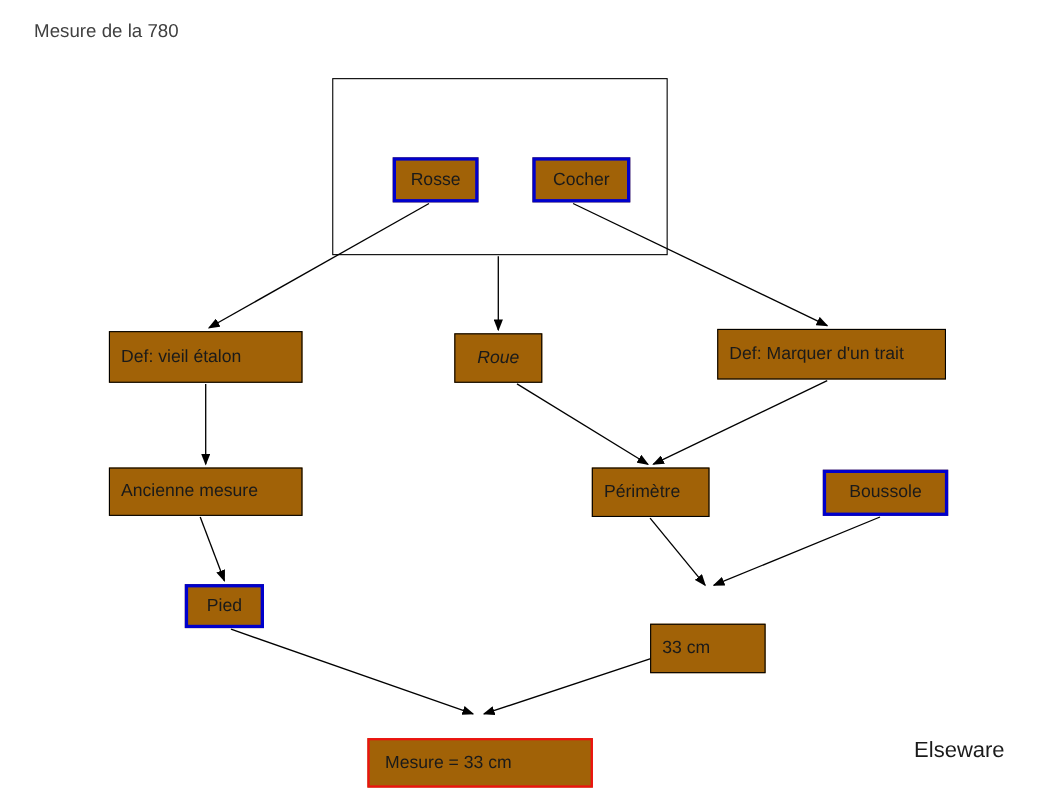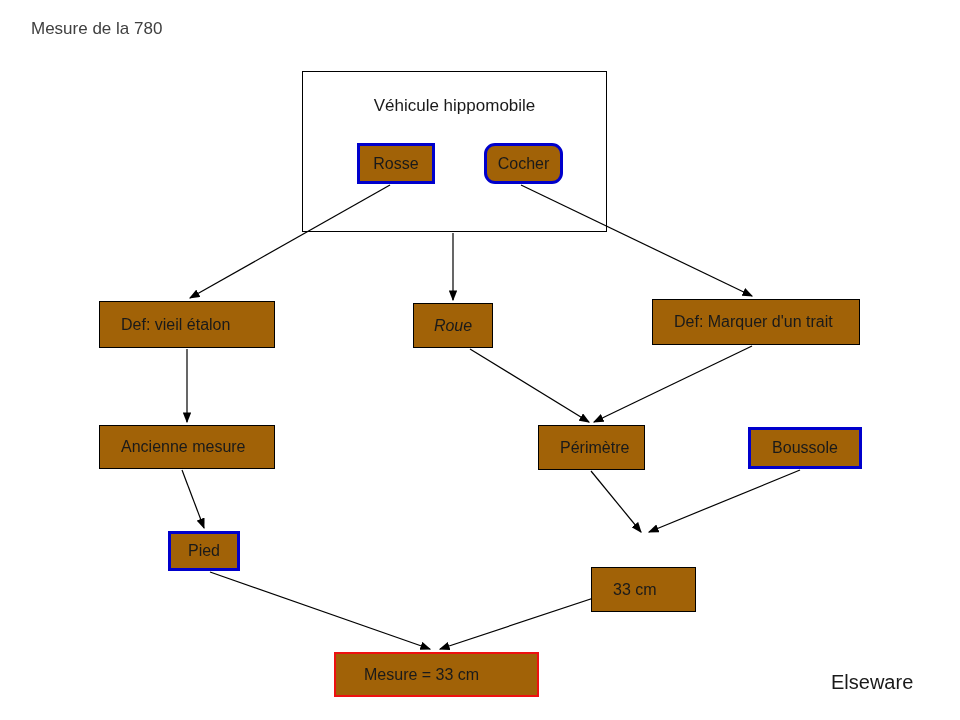--- a/index.html
+++ b/index.html
@@ -55,29 +55,30 @@
     box-sizing: border-box;
     background: #a16207;
     display: flex;
     align-items: center;
     font-size: 16px;
     color: #1a1a1a;
     white-space: nowrap;
   }
   .node.black {
     border: 1.5px solid #000000;
-    padding-left: 21px;
+    padding-left: 10px;
   }
   .node.blue {
     border: 3px solid #0000cc;
     padding-left: 10px;
   }
   .node.red {
     border: 2.5px solid #ee1111;
-    padding-left: 28px;
+    padding-left: 14px;
+    margin-top: 19px;
   }
   .node.center {
     justify-content: center;
     padding-left: 0;
   }
   svg.edges {
     position: absolute;
     left: 0;
     top: 0;
     width: 960px;
@@ -87,21 +88,20 @@
 </style>
 </head>
 <body>
 
 <div id="canvas">
 
   <div class="title-text">Mesure de la 780</div>
 
   <div class="group-box"></div>
 
-  <div class="group-label">Véhicule hippomobile</div>
 
   <svg class="edges" viewBox="0 0 960 720">
     <defs>
       <marker id="arrowhead" markerWidth="9" markerHeight="7" refX="8" refY="3.5" orient="auto" markerUnits="strokeWidth">
         <polygon points="0 0, 9 3.5, 0 7" fill="#000000"></polygon>
       </marker>
     </defs>
     <g id="edge-group" stroke="#000000" stroke-width="1.2" fill="none">
         <line x1="390" y1="185" x2="190" y2="298" marker-end="url(#arrowhead)"></line>
         <line x1="453" y1="233" x2="453" y2="300" marker-end="url(#arrowhead)"></line>
@@ -114,21 +114,21 @@
         <line x1="800" y1="470" x2="649" y2="532" marker-end="url(#arrowhead)"></line>
         <line x1="210" y1="572" x2="430" y2="649" marker-end="url(#arrowhead)"></line>
         <line x1="645" y1="581" x2="440" y2="649" marker-end="url(#arrowhead)"></line>
       </g>
   </svg>
 
   <div id="node-layer">
       <div class="node blue center" style="left: 357px; top: 143px; width: 78px; height: 41px;">
         <span>Rosse</span>
       </div>
-      <div class="node blue center" style="left: 484px; top: 143px; width: 79px; height: 41px; border-radius: 11px;">
+      <div class="node blue center" style="left: 484px; top: 143px; width: 89px; height: 41px;">
         <span>Cocher</span>
       </div>
       <div class="node black" style="left: 99px; top: 301px; width: 176px; height: 47px;">
         <span>Def: vieil étalon</span>
       </div>
       <div class="node black center" style="left: 413px; top: 303px; width: 80px; height: 45px; font-style: italic;">
         <span>Roue</span>
       </div>
       <div class="node black" style="left: 652px; top: 299px; width: 208px; height: 46px;">
         <span>Def: Marquer d'un trait</span>

